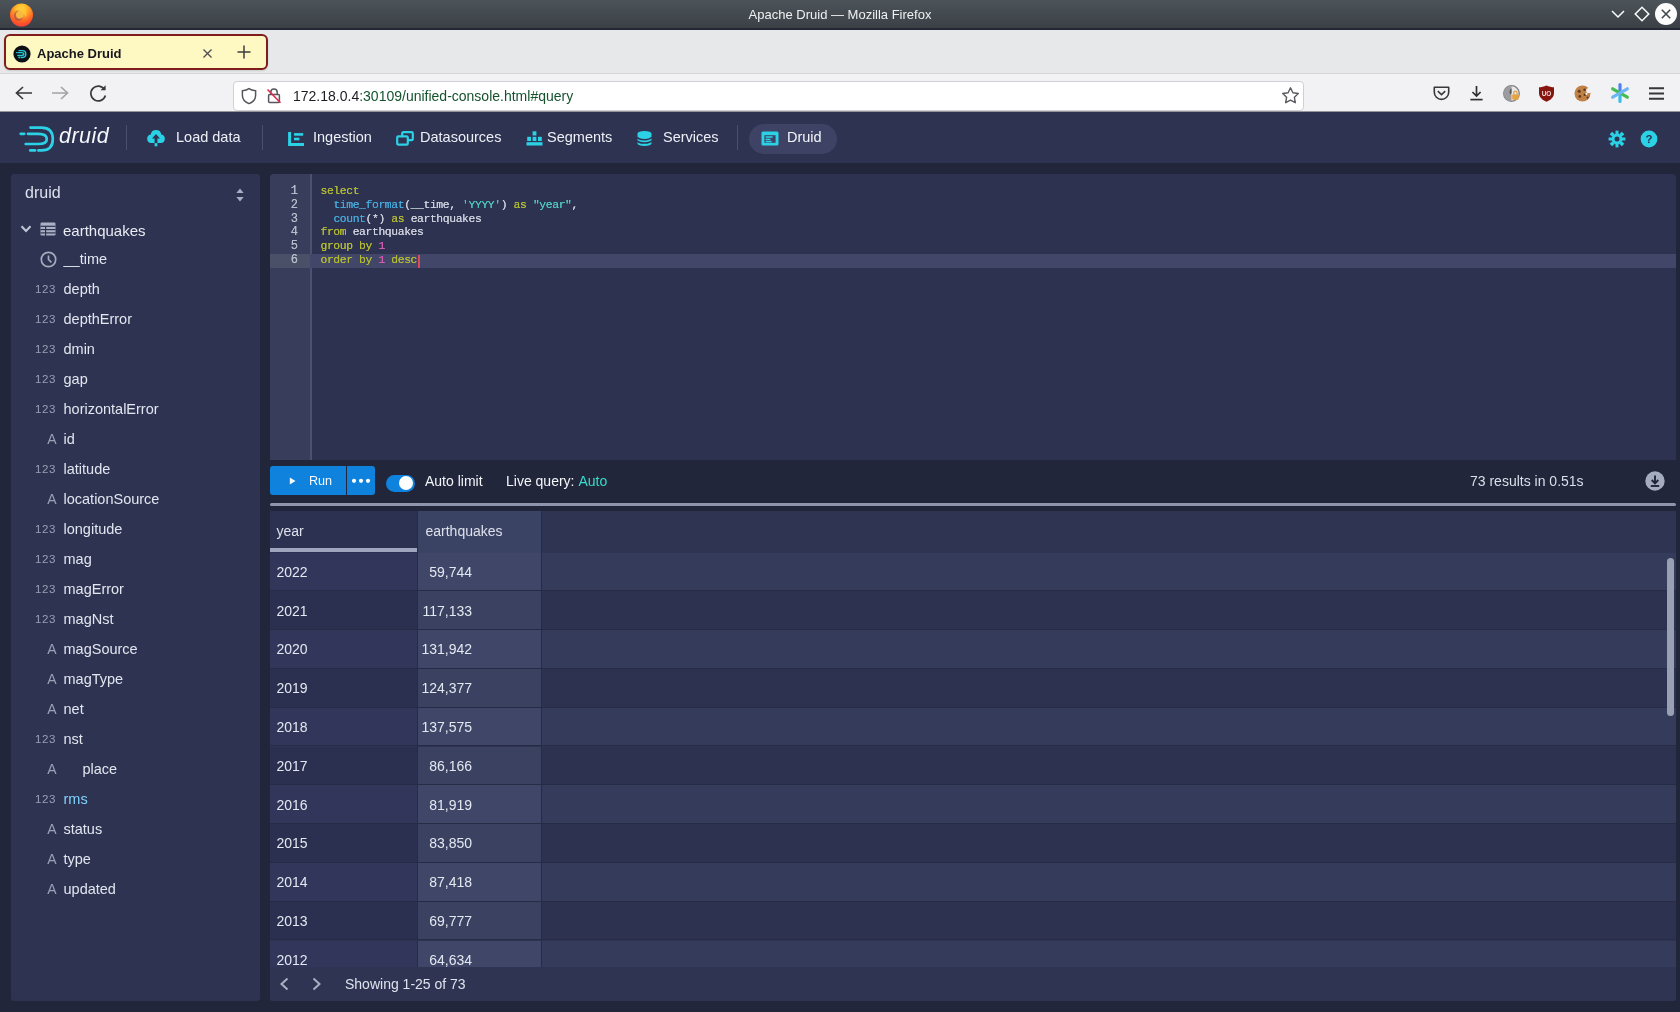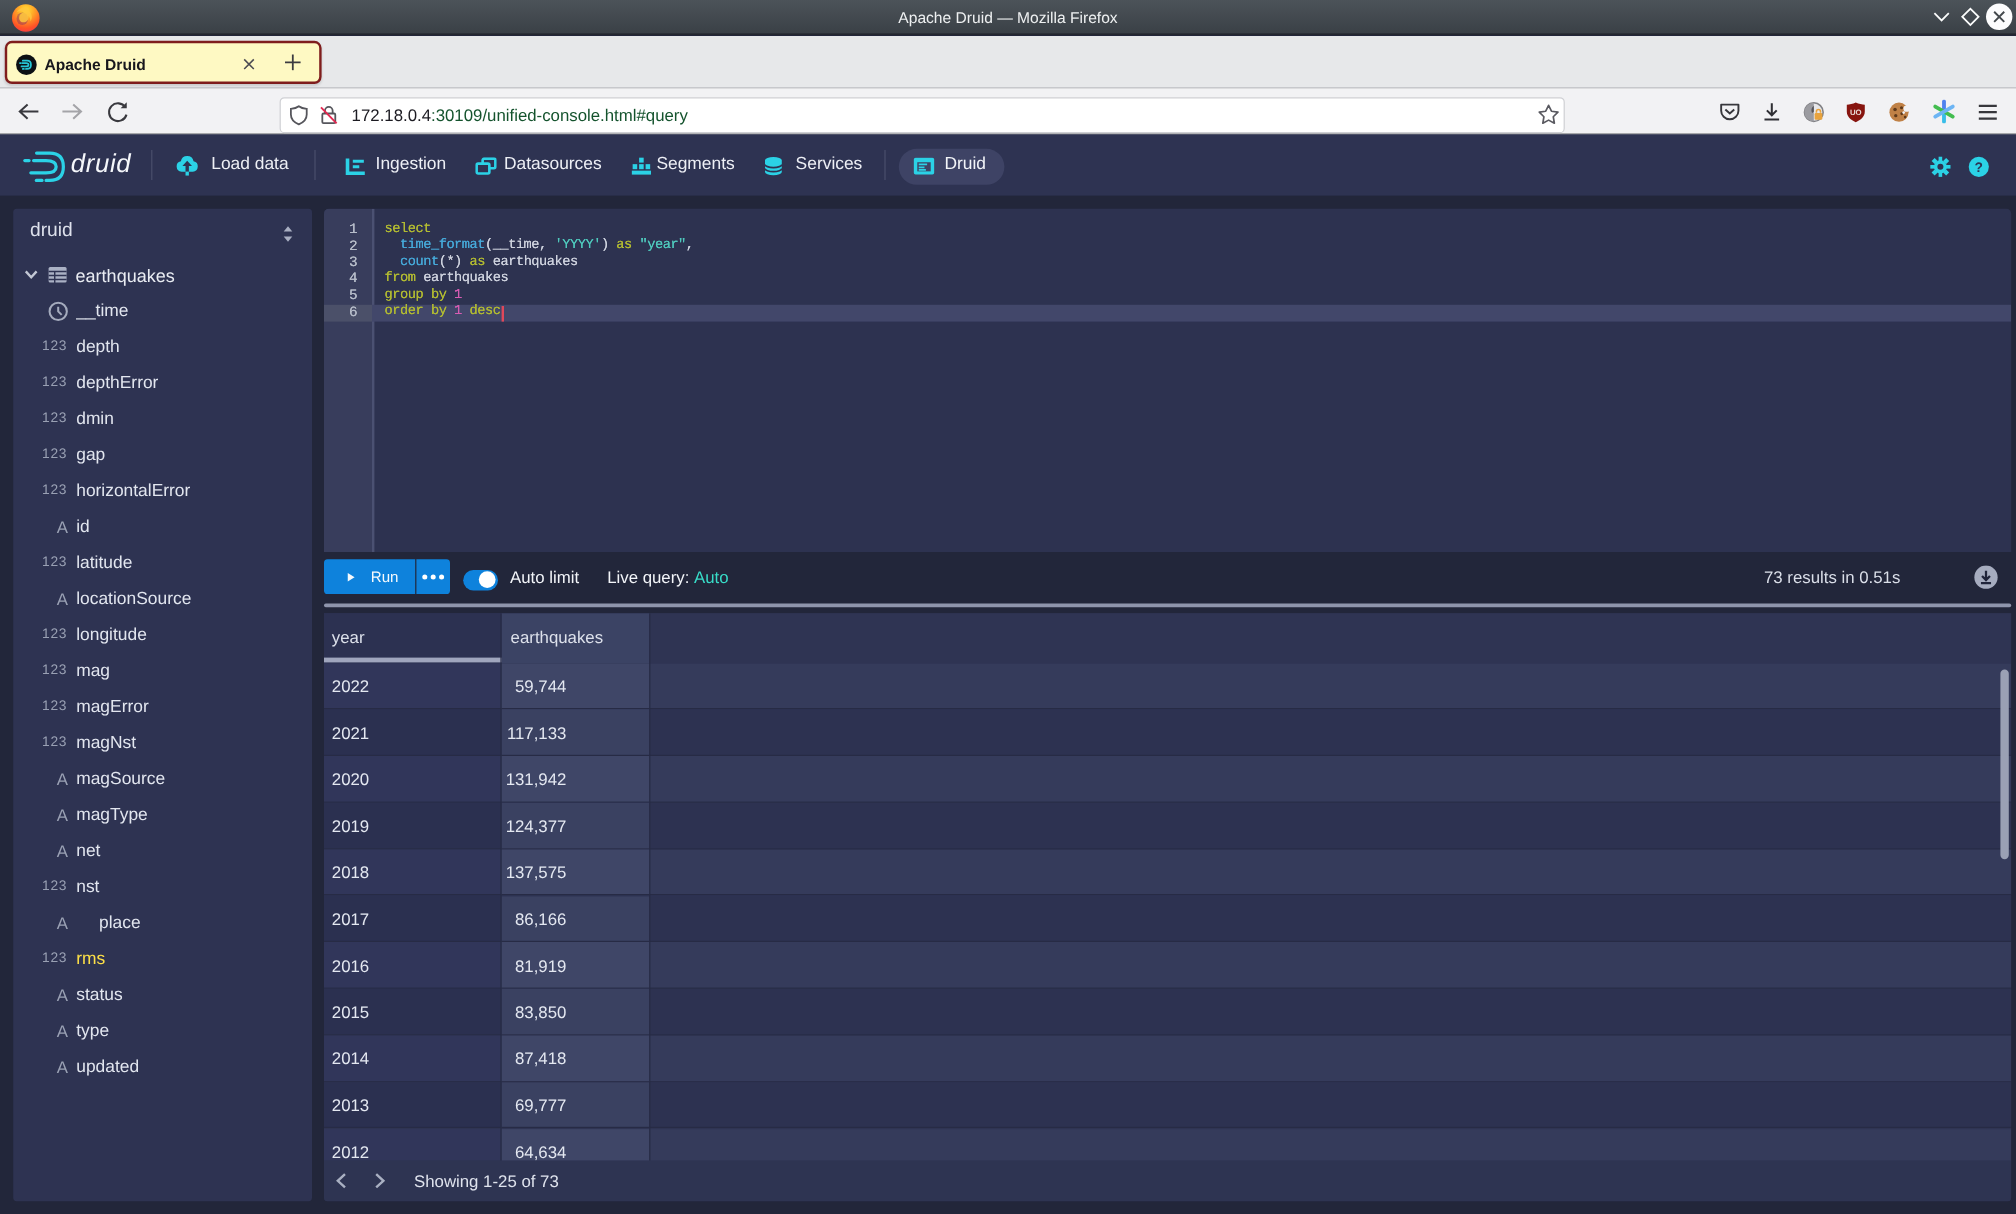--- a/index.html
+++ b/index.html
@@ -259,21 +259,21 @@
   <div class="abs" style="left:52.5px;top:467.2px;font-size:14.5px;color:#e2e6ef;">magSource</div>
   <div class="abs" style="left:26px;top:497.0px;width:30px;text-align:center;font-size:14px;color:#9aa1b4;">A</div>
   <div class="abs" style="left:52.5px;top:497.2px;font-size:14.5px;color:#e2e6ef;">magType</div>
   <div class="abs" style="left:26px;top:527.0px;width:30px;text-align:center;font-size:14px;color:#9aa1b4;">A</div>
   <div class="abs" style="left:52.5px;top:527.2px;font-size:14.5px;color:#e2e6ef;">net</div>
   <div class="abs" style="left:12px;top:558.7px;width:33px;text-align:right;font-size:11.5px;color:#99a0b3;letter-spacing:0.6px;">123</div>
   <div class="abs" style="left:52.5px;top:557.2px;font-size:14.5px;color:#e2e6ef;">nst</div>
   <div class="abs" style="left:26px;top:587.0px;width:30px;text-align:center;font-size:14px;color:#9aa1b4;">A</div>
   <div class="abs" style="left:52.5px;top:587.2px;font-size:14.5px;color:#e2e6ef;padding-left:19px;">place</div>
   <div class="abs" style="left:12px;top:618.7px;width:33px;text-align:right;font-size:11.5px;color:#99a0b3;letter-spacing:0.6px;">123</div>
-  <div class="abs" style="left:52.5px;top:617.2px;font-size:14.5px;color:#fde047;">rms</div>
+  <div class="abs" style="left:52.5px;top:617.2px;font-size:14.5px;color:#7dd3fc;">rms</div>
   <div class="abs" style="left:26px;top:647.0px;width:30px;text-align:center;font-size:14px;color:#9aa1b4;">A</div>
   <div class="abs" style="left:52.5px;top:647.2px;font-size:14.5px;color:#e2e6ef;">status</div>
   <div class="abs" style="left:26px;top:677.0px;width:30px;text-align:center;font-size:14px;color:#9aa1b4;">A</div>
   <div class="abs" style="left:52.5px;top:677.2px;font-size:14.5px;color:#e2e6ef;">type</div>
   <div class="abs" style="left:26px;top:707.0px;width:30px;text-align:center;font-size:14px;color:#9aa1b4;">A</div>
   <div class="abs" style="left:52.5px;top:707.2px;font-size:14.5px;color:#e2e6ef;">updated</div>
 </div>
 
 <div class="abs" style="left:270px;top:174px;width:1406px;height:286px;background:#2d3250;border-radius:4px 4px 0 0;overflow:hidden;">
   <div class="abs" style="left:0;top:0;width:40px;height:286px;background:#383d5c;"></div>

